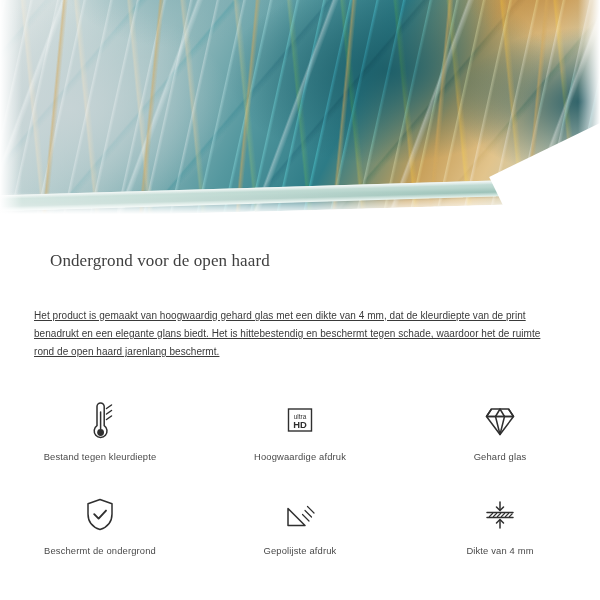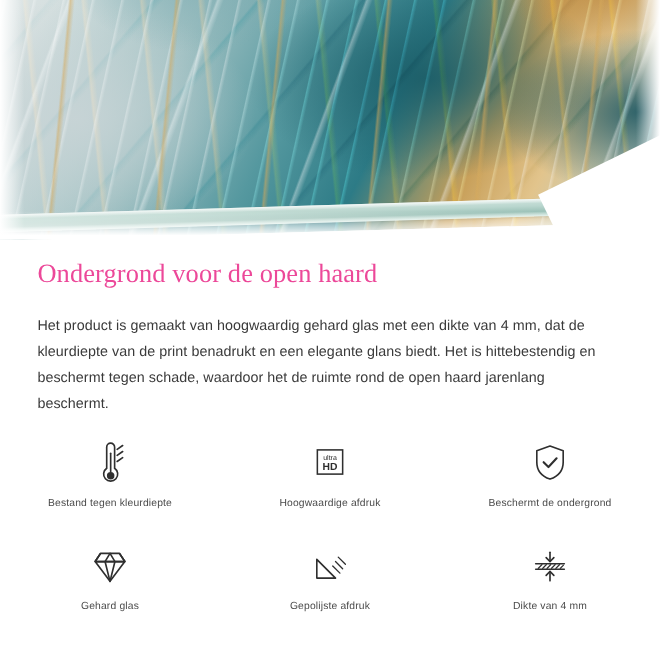--- a/index.html
+++ b/index.html
@@ -193,39 +193,40 @@
   }
 
   
   .content {
     position: absolute;
     left: 0;
     top: 218px;
     width: 600px;
   }
   .headline {
-    margin: 0;
+    margin: 16px;
     padding: 16px 34px 0 34px;
     font-family: "Liberation Serif", serif;
-    font-size: 24px;
+    font-size: 17px;
     line-height: 1.33;
     font-weight: 400;
-    color: #ec4899;
+    color: #404040;
     letter-spacing: 0.1px;
   }
   .headline .l2 {
     display: block;
   }
   .body-copy {
     margin: 0;
     padding: 18px 42px 0 34px;
-    font-size: 13px;
+    font-size: 10px;
     line-height: 1.82;
     color: #3a3a3a;
     letter-spacing: 0.05px;
+    text-decoration: underline;
   }
 
   
   .features {
     position: absolute;
     left: 0;
     top: 398px;
     width: 600px;
     display: grid;
     grid-template-columns: repeat(3, 1fr);
@@ -309,40 +310,40 @@
           <text x="22" y="20.5" font-family="Liberation Sans, sans-serif" font-size="6.4" fill="#2f2f2f" text-anchor="middle">ultra</text>
           <text x="22" y="29.6" font-family="Liberation Sans, sans-serif" font-size="9.4" font-weight="bold" fill="#2f2f2f" text-anchor="middle">HD</text>
         </svg>
       </div>
       <div class="feature-label">Hoogwaardige afdruk</div>
     </div>
 
     <div class="feature">
       <div class="feature-icon">
         <svg width="44" height="46" viewBox="0 0 44 46">
-          <path d="M22 7.5l12 4.2v10.2c0 8.2-5.4 13.4-12 15.6-6.6-2.2-12-7.4-12-15.6V11.7z" fill="none" stroke="#2f2f2f" stroke-width="1.5" stroke-linejoin="round"></path>
-          <path d="M16.2 22.2l4.4 4.4 7.4-8" fill="none" stroke="#2f2f2f" stroke-width="1.9" stroke-linecap="round" stroke-linejoin="round"></path>
-        </svg>
-      </div>
-      <div class="feature-label">Beschermt de ondergrond</div>
-    </div>
-
-    <div class="feature">
-      <div class="feature-icon">
-        <svg width="44" height="46" viewBox="0 0 44 46">
           <g fill="none" stroke="#2f2f2f" stroke-width="1.5" stroke-linejoin="round">
             <path d="M8.5 18.5h27L22 36.5z"></path>
             <path d="M13.5 11h17l5 7.5h-27z"></path>
             <path d="M13.5 11l-5 7.5M30.5 11l5 7.5"></path>
             <path d="M17.5 18.5L22 11l4.5 7.5"></path>
             <path d="M17.5 18.5L22 36.5l4.5-18"></path>
           </g>
         </svg>
       </div>
       <div class="feature-label">Gehard glas</div>
+    </div>
+
+    <div class="feature">
+      <div class="feature-icon">
+        <svg width="44" height="46" viewBox="0 0 44 46">
+          <path d="M22 7.5l12 4.2v10.2c0 8.2-5.4 13.4-12 15.6-6.6-2.2-12-7.4-12-15.6V11.7z" fill="none" stroke="#2f2f2f" stroke-width="1.5" stroke-linejoin="round"></path>
+          <path d="M16.2 22.2l4.4 4.4 7.4-8" fill="none" stroke="#2f2f2f" stroke-width="1.9" stroke-linecap="round" stroke-linejoin="round"></path>
+        </svg>
+      </div>
+      <div class="feature-label">Beschermt de ondergrond</div>
     </div>
 
     <div class="feature">
       <div class="feature-icon">
         <svg width="44" height="46" viewBox="0 0 44 46">
           <path d="M10 33.5V16.5L27 33.5z" fill="none" stroke="#2f2f2f" stroke-width="1.5" stroke-linejoin="round"></path>
           <g stroke="#2f2f2f" stroke-width="1.2" stroke-linecap="round">
             <line x1="29.5" y1="14.5" x2="36" y2="21"></line>
             <line x1="27" y1="18.5" x2="33.5" y2="25"></line>
             <line x1="24.5" y1="22.5" x2="31" y2="29"></line>

